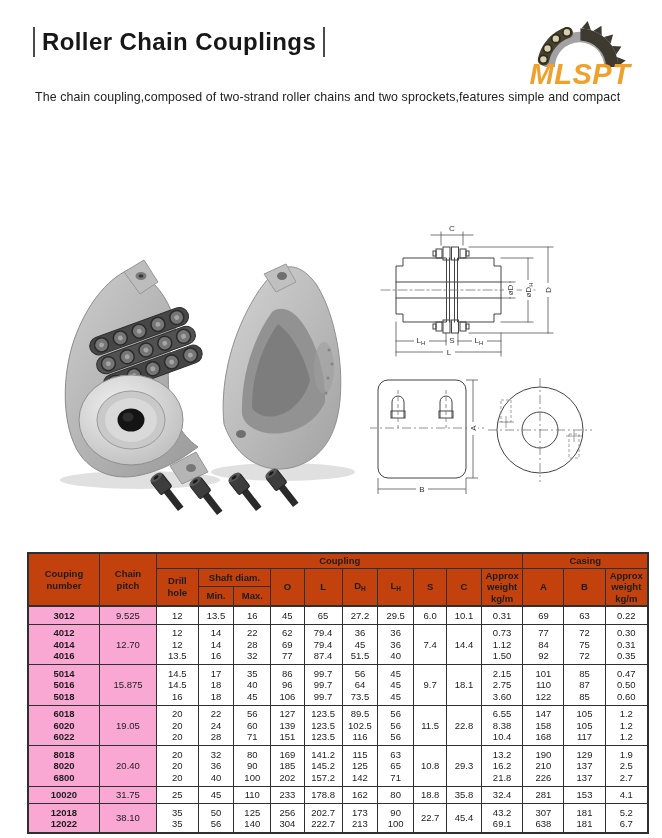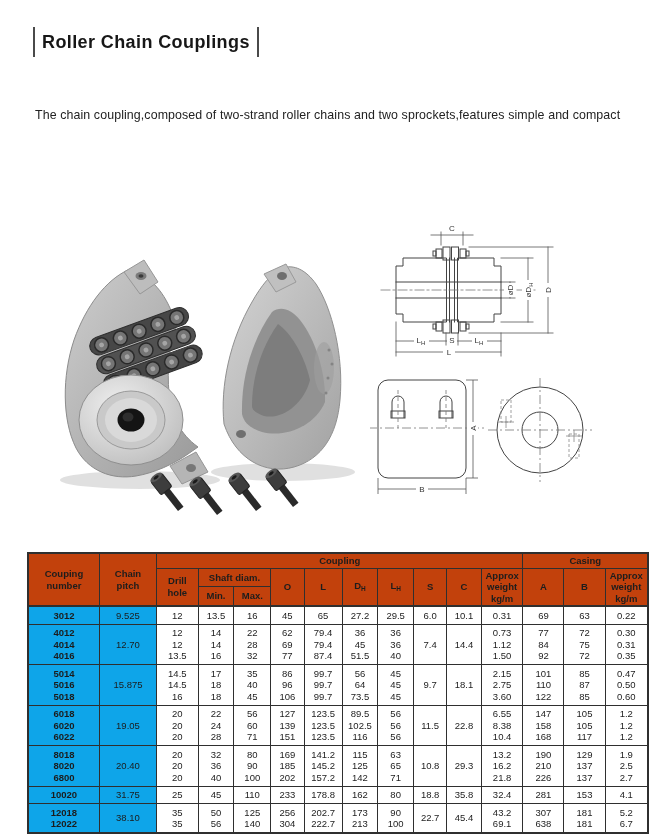--- a/index.html
+++ b/index.html
@@ -2,63 +2,84 @@
 <html><head>
 <meta charset="utf-8">
 <style>
   html,body{margin:0;padding:0;background:#e8e8e8;}
   .page{position:relative;width:662px;height:838px;margin:0 auto;background:#ffffff;
         font-family:"Liberation Sans",sans-serif;color:#1c1c1c;overflow:hidden;}
 
   
   .title-row{position:absolute;top:27px;left:33px;display:flex;align-items:center;gap:7px;}
   .vbar{width:2px;height:30px;background:#4a4a4a;}
-  .page-title{font-size:18px;font-weight:bold;margin:0;letter-spacing:.4px;color:#171717;}
+  .page-title{font-size:24px;font-weight:bold;margin:0;letter-spacing:.4px;color:#171717;}
 
   .logo{position:absolute;top:14px;right:18px;width:128px;text-align:center;}
   .logo svg{display:block;margin:0 auto;}
   .logo-text{color:#f0a12c;font-style:italic;font-weight:bold;font-size:29px;
              letter-spacing:.5px;margin-top:-16px;line-height:1;}
 
   
-  .intro{position:absolute;top:102px;left:35px;width:600px;font-size:12.4px;line-height:26px;
+  .intro{position:absolute;top:84px;left:35px;width:600px;font-size:12.4px;line-height:26px;
          color:#222;letter-spacing:.1px;}
   .intro div{white-space:nowrap;}
 
   
   .photo{position:absolute;left:28px;top:228px;}
   .diagram-top{position:absolute;left:373px;top:212px;}
   .diagram-bottom{position:absolute;left:370px;top:366px;}
   svg text{font-family:"Liberation Sans",sans-serif;fill:#333;}
 
   
   .spec{position:absolute;left:27px;top:552px;width:622px;border-collapse:collapse;
         table-layout:fixed;font-size:9.5px;border:2px solid #2f2f2f;}
   .spec th,.spec td{border:1px solid #2f2f2f;text-align:center;vertical-align:middle;
         padding:1px 0;line-height:11.5px;}
   .spec thead th{background:#c2410c;font-weight:bold;color:#1d1d1d;}
   .spec thead{border-bottom:2px solid #2f2f2f;}
-  .spec td.shade{background:#0ea5e9;}
+  .spec td.shade{background:#f9a8d4;}
   .spec td.bold{font-weight:bold;}
   .spec tbody td{padding:2.5px 0;color:#1c1c1c;}
   .pre{white-space:pre-line;}
   .spec sub{font-size:6.5px;vertical-align:-2px;}
   .sub-t{font-size:6px;}
 </style>
 </head>
 <body>
 
 <div class="page">
 
   <div class="title-row">
     <span class="vbar"></span>
     <h1 class="page-title">Roller Chain Couplings</h1>
     <span class="vbar"></span>
   </div>
 
+  <div class="logo">
+    <svg width="110" height="62" viewBox="0 0 125 70">
+
+      <path d="M22,60 A40,40 0 0 1 102,60 L90,60 A28,28 0 0 0 34,60 Z" fill="#a2a2a2"></path>
+
+      <path d="M106,60 A44,44 0 0 0 63,16 L63,30 A30,30 0 0 1 92,60 Z" fill="#3e3a31"></path>
+
+      <polygon points="106,59 114.5,52.6 104.5,48.6" fill="#3e3a31"></polygon>
+      <polygon points="103.6,45.7 109.6,36.8 98.9,36" fill="#3e3a31"></polygon>
+      <polygon points="97.1,33.5 100.1,23.2 89.7,25.8" fill="#3e3a31"></polygon>
+      <polygon points="87.2,24 86.9,13.2 77.8,18.9" fill="#3e3a31"></polygon>
+      <polygon points="74.9,17.9 71.2,7.8 64.3,16.1" fill="#3e3a31"></polygon>
+
+      <path d="M21,52 A42,42 0 0 1 48,21" fill="none" stroke="#46412f" stroke-width="13" stroke-linecap="round"></path>
+      <circle cx="47.6" cy="20.5" r="4.6" fill="#d8cfae" stroke="#2e2a1e" stroke-width="2"></circle>
+      <circle cx="35" cy="27.8" r="4.6" fill="#d8cfae" stroke="#2e2a1e" stroke-width="2"></circle>
+      <circle cx="25.6" cy="39" r="4.6" fill="#d8cfae" stroke="#2e2a1e" stroke-width="2"></circle>
+      <circle cx="20.9" cy="51.3" r="4.6" fill="#d8cfae" stroke="#2e2a1e" stroke-width="2"></circle>
+    </svg>
+    <div class="logo-text">MLSPT</div>
+  </div>
 
   <div class="intro">
     <div>The chain coupling,composed of two-strand roller chains and two sprockets,features simple and compact</div>
   </div>
 
   <svg class="photo" width="335" height="295" viewBox="0 0 335 295">
     <defs>
       <linearGradient id="gHL" x1="0" y1="0" x2="1" y2="1">
         <stop offset="0" stop-color="#cdcdcd"></stop>
           <stop offset="1" stop-color="#9a9a9a"></stop>

